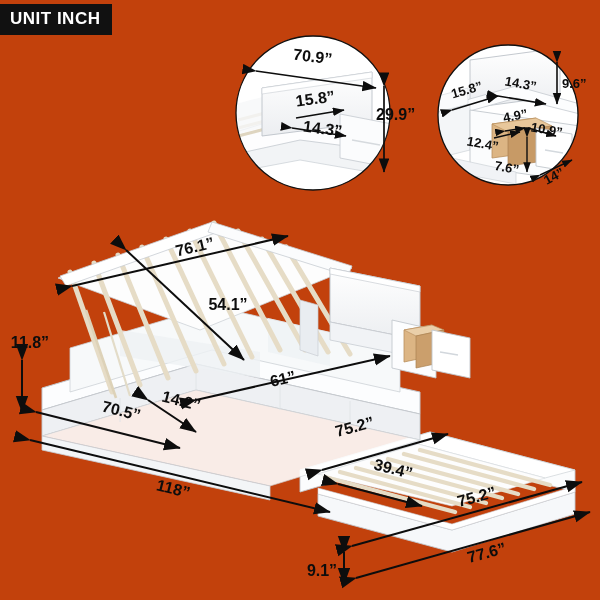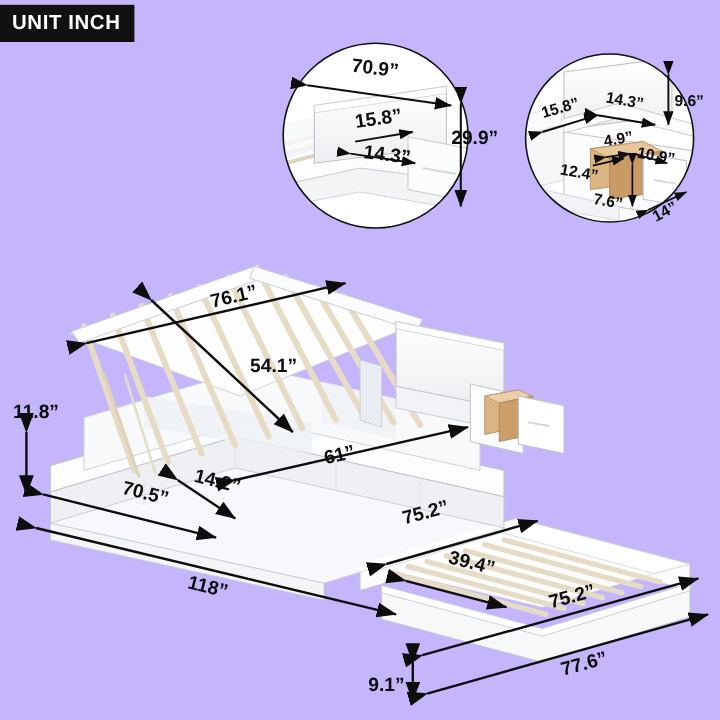--- a/index.html
+++ b/index.html
@@ -1,18 +1,18 @@
 <!DOCTYPE html>
 <html><head>
 <meta charset="utf-8">
 <style>
   html,body{margin:0;padding:0;background:#ffffff;}
   body{width:600px;height:600px;overflow:hidden;
        font-family:"Liberation Sans","DejaVu Sans",sans-serif;}
-  #stage{position:relative;width:600px;height:600px;background:#c4b5fd;}
+  #stage{position:relative;width:600px;height:600px;background:#c2410c;}
   #unit-badge{position:absolute;left:0;top:4px;background:#111;color:#fff;
      font-weight:bold;font-size:17px;letter-spacing:.5px;
      padding:5px 12px 6px 10px;z-index:40;}
   svg{position:absolute;left:0;top:0;width:600px;height:600px;}
   .dimtxt{font-family:"Liberation Sans","DejaVu Sans",sans-serif;
      font-weight:bold;fill:#0d0d0d;font-size:16px;}
   .dimtxt.sm{font-size:13px;}
 </style>
 </head>
 <body>

